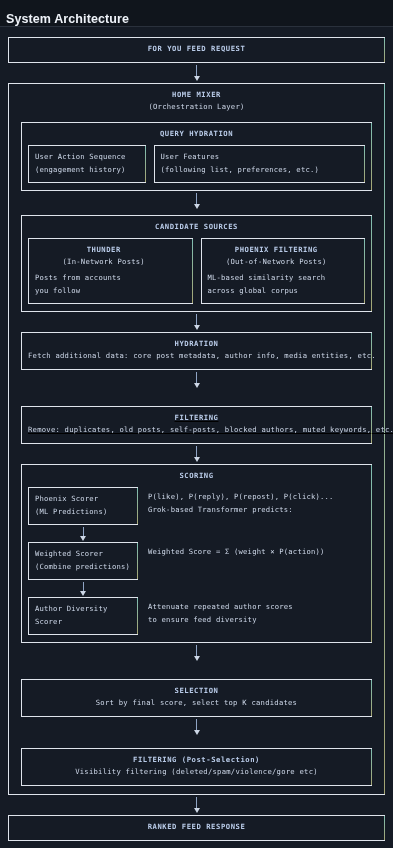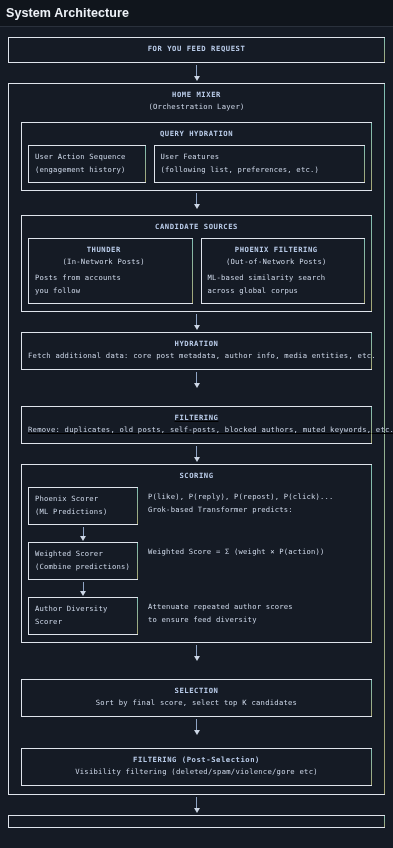--- a/index.html
+++ b/index.html
@@ -11,21 +11,21 @@
     overflow: hidden;
   }
   body { position: relative; }
 
   
   .appbar {
     height: 27px;
     background: #10151c;
     border-bottom: 1px solid #2a313c;
     display: flex;
-    align-items: center;
+    align-items: flex-end;
     padding-left: 6px;
   }
   .appbar-title {
     font-family: "Liberation Sans", sans-serif;
     font-size: 12.5px;
     font-weight: bold;
     color: #eef2f8;
     letter-spacing: .1px;
     white-space: nowrap;
   }
@@ -328,15 +328,16 @@
     </div>
   </div>
 
   <div class="arrow">
     <div class="stem"></div>
     <div class="head"></div>
   </div>
 
   <div class="box band">
     <span class="rt-edge"></span>
+    <div class="hd">RANKED FEED RESPONSE</div>
   </div>
 
 </div>
 
 </body></html>

